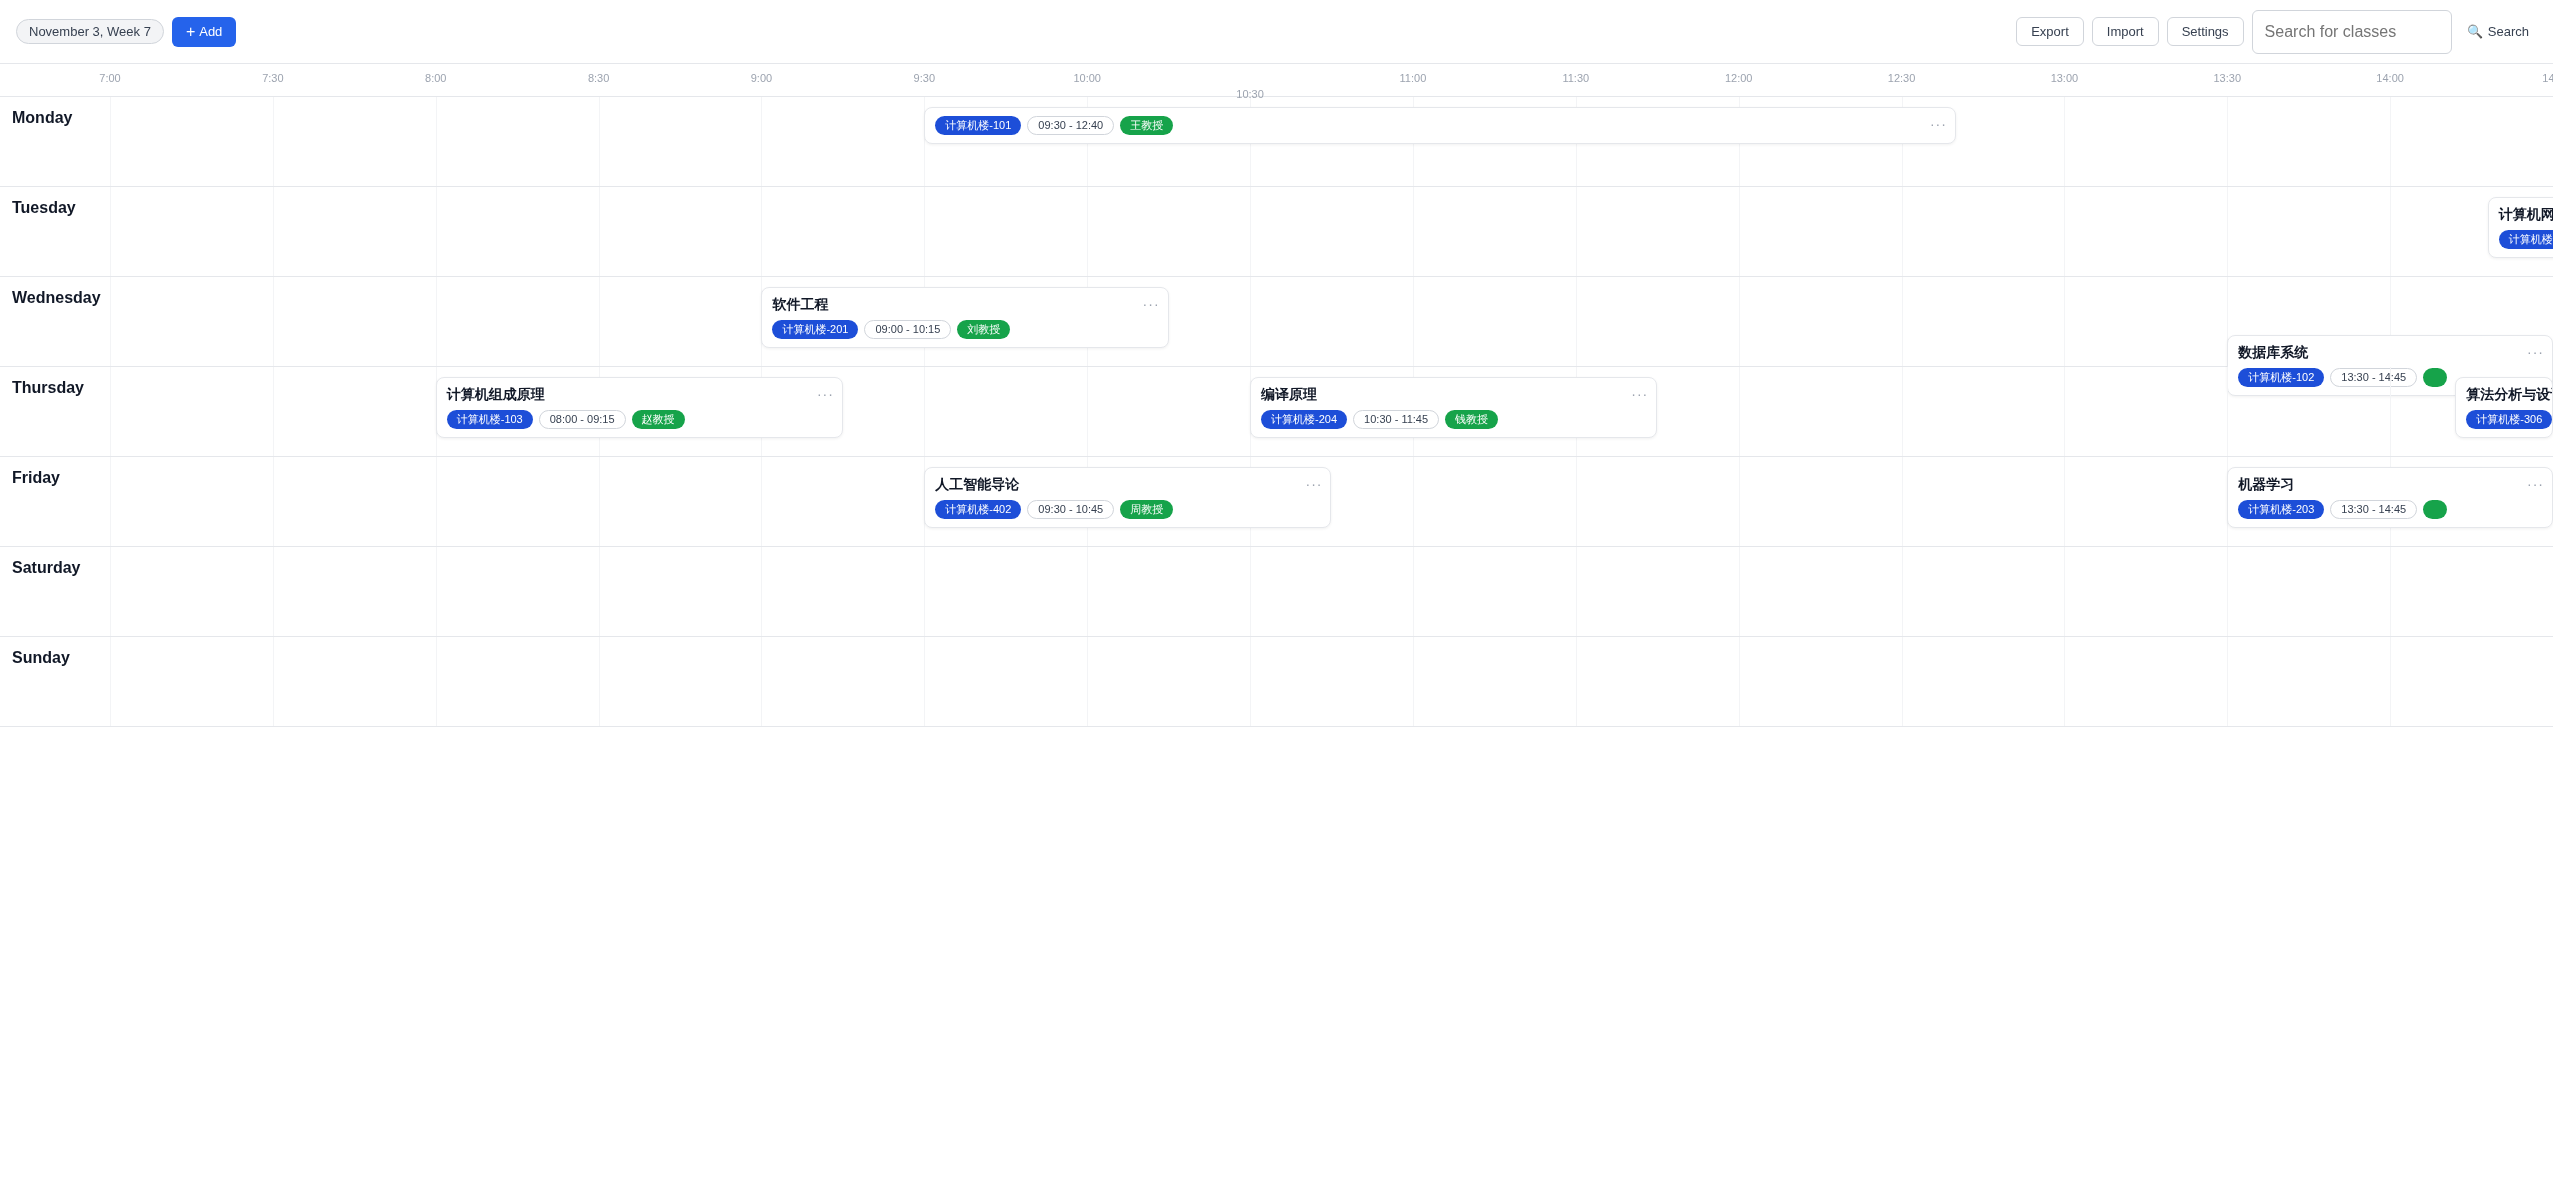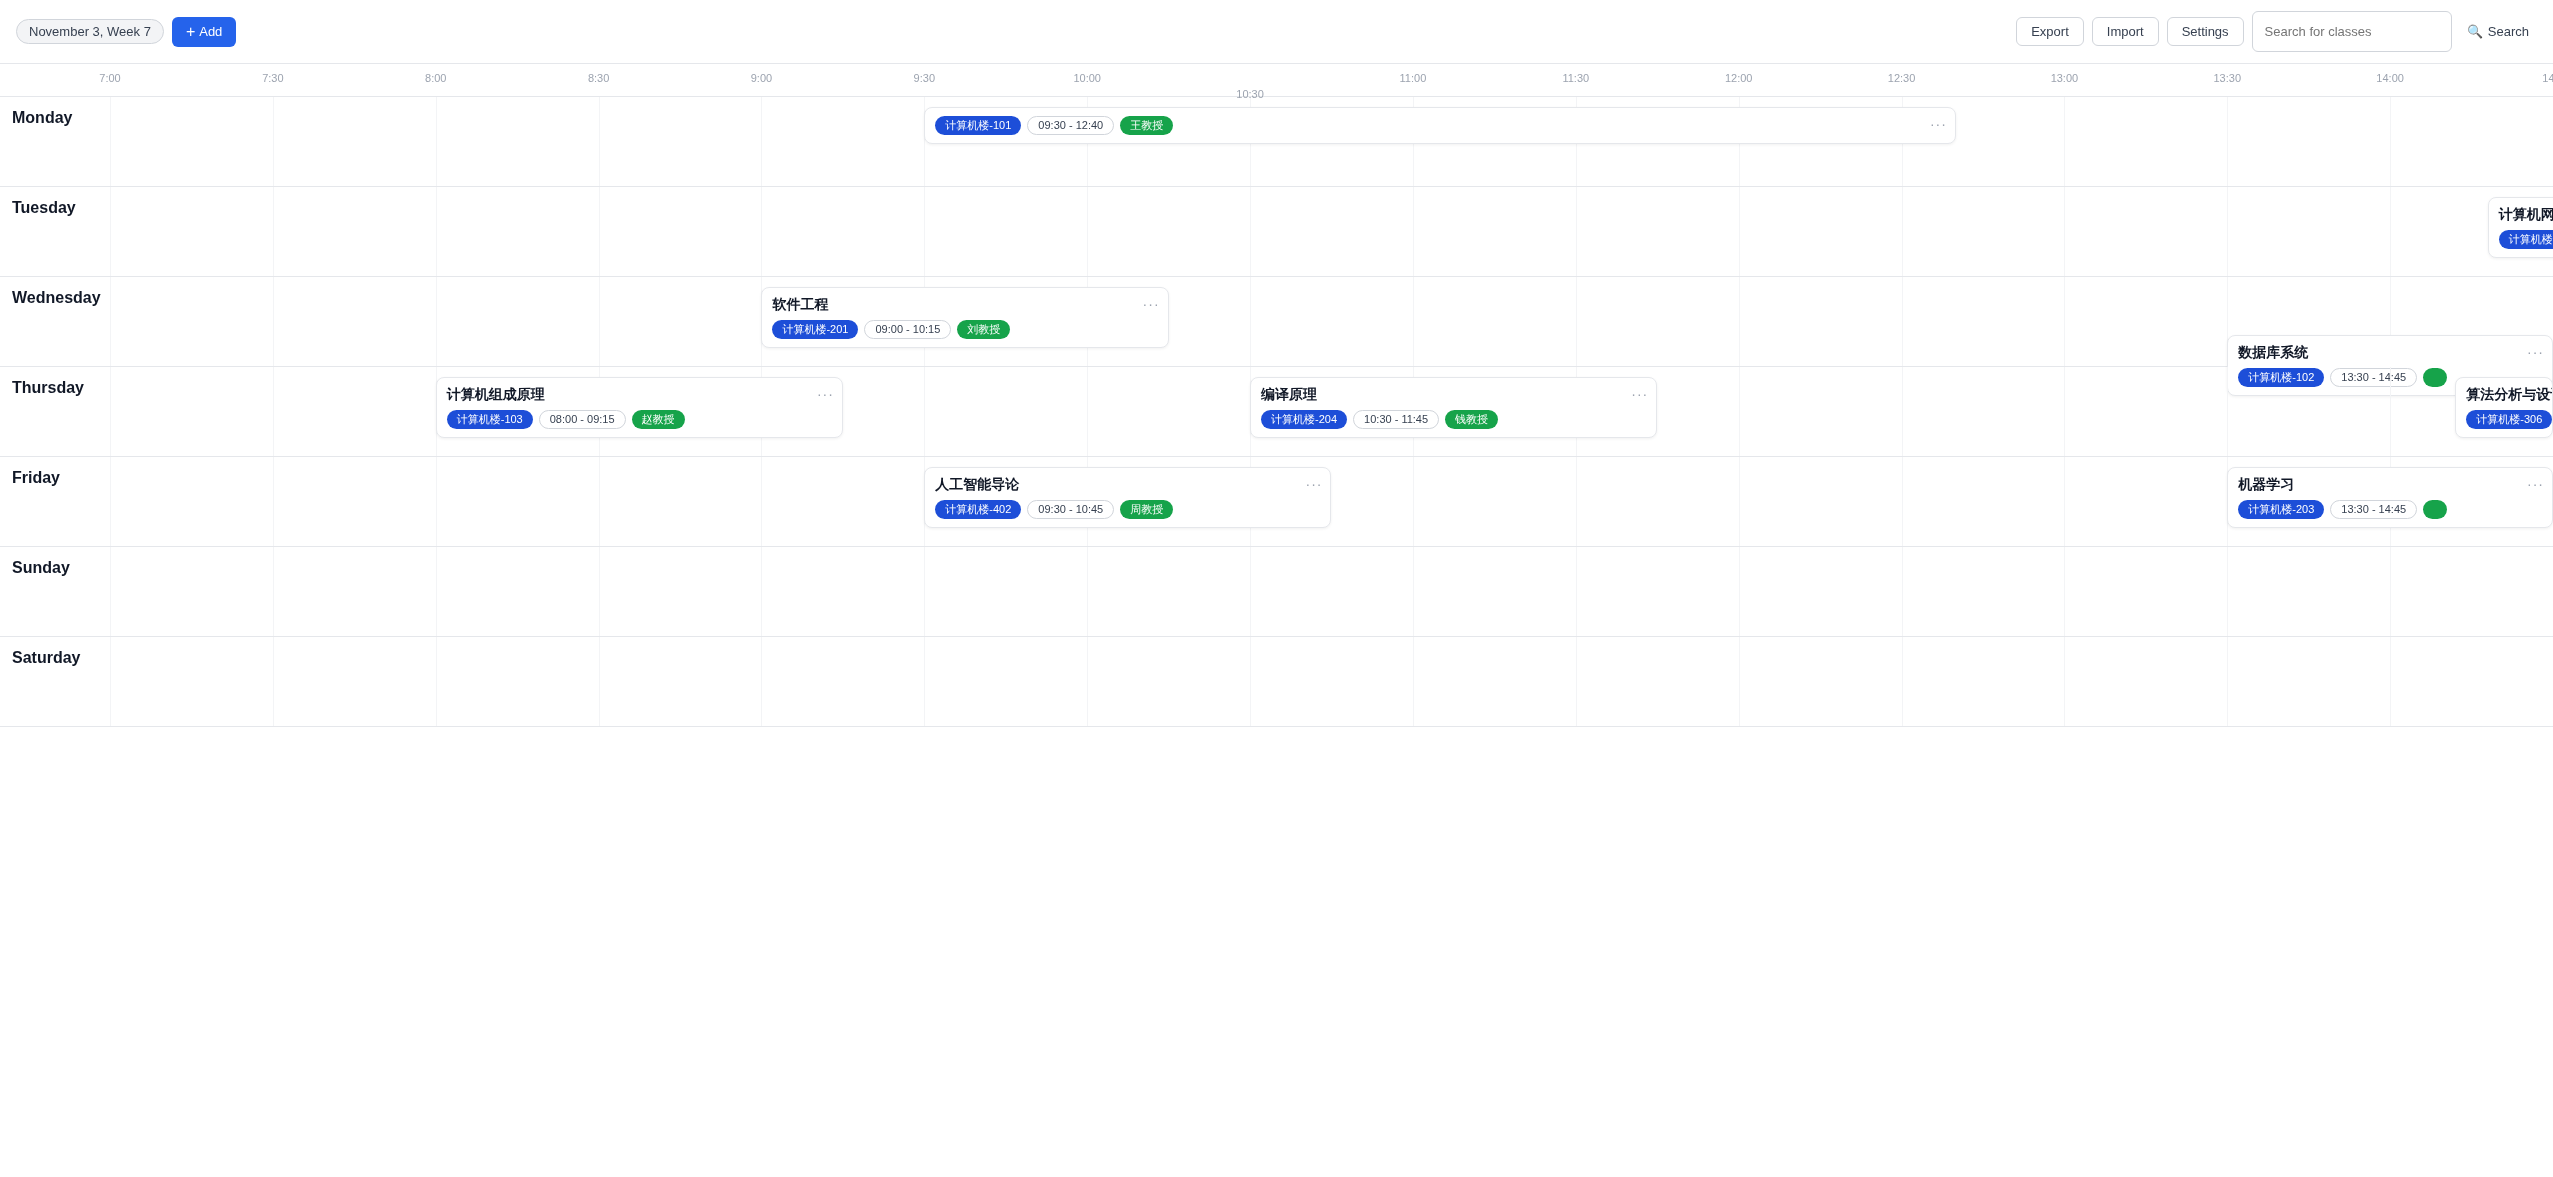--- a/index.html
+++ b/index.html
@@ -50,21 +50,21 @@
     }
     .search-container {
       display: flex;
       align-items: center;
       gap: 8px;
     }
     .search-input {
       border: 1px solid #d1d5db;
       border-radius: 6px;
       padding: 12px 12px;
-      font-size: 13px;
+      font-size: 16px;
       width: 200px;
       color: #8b5cf6;
       outline: none;
     }
     .search-btn {
       background: none;
       border: none;
       cursor: pointer;
       display: flex;
       align-items: center;
@@ -417,41 +417,41 @@
             <div class="event-more">···</div>
             <div class="event-meta">
               <span class="tag tag-room">计算机楼-203</span>
               <span class="tag tag-time">13:30 - 14:45</span>
               <span class="tag tag-teacher" style="width: 24px;"></span>
             </div>
           </div>
         </div>
       </div>
       <div class="day-row">
+        <div class="day-name">Saturday</div>
+        <div class="day-timeline">
+          <div class="grid-line" style="left: 0%;"></div>
+          <div class="grid-line" style="left: 6.66667%;"></div>
+          <div class="grid-line" style="left: 13.3333%;"></div>
+          <div class="grid-line" style="left: 20%;"></div>
+          <div class="grid-line" style="left: 26.6667%;"></div>
+          <div class="grid-line" style="left: 33.3333%;"></div>
+          <div class="grid-line" style="left: 40%;"></div>
+          <div class="grid-line" style="left: 46.6667%;"></div>
+          <div class="grid-line" style="left: 53.3333%;"></div>
+          <div class="grid-line" style="left: 60%;"></div>
+          <div class="grid-line" style="left: 66.6667%;"></div>
+          <div class="grid-line" style="left: 73.3333%;"></div>
+          <div class="grid-line" style="left: 80%;"></div>
+          <div class="grid-line" style="left: 86.6667%;"></div>
+          <div class="grid-line" style="left: 93.3333%;"></div>
+        </div>
+      </div>
+      <div class="day-row">
         <div class="day-name">Sunday</div>
-        <div class="day-timeline">
-          <div class="grid-line" style="left: 0%;"></div>
-          <div class="grid-line" style="left: 6.66667%;"></div>
-          <div class="grid-line" style="left: 13.3333%;"></div>
-          <div class="grid-line" style="left: 20%;"></div>
-          <div class="grid-line" style="left: 26.6667%;"></div>
-          <div class="grid-line" style="left: 33.3333%;"></div>
-          <div class="grid-line" style="left: 40%;"></div>
-          <div class="grid-line" style="left: 46.6667%;"></div>
-          <div class="grid-line" style="left: 53.3333%;"></div>
-          <div class="grid-line" style="left: 60%;"></div>
-          <div class="grid-line" style="left: 66.6667%;"></div>
-          <div class="grid-line" style="left: 73.3333%;"></div>
-          <div class="grid-line" style="left: 80%;"></div>
-          <div class="grid-line" style="left: 86.6667%;"></div>
-          <div class="grid-line" style="left: 93.3333%;"></div>
-        </div>
-      </div>
-      <div class="day-row">
-        <div class="day-name">Saturday</div>
         <div class="day-timeline">
           <div class="grid-line" style="left: 0%;"></div>
           <div class="grid-line" style="left: 6.66667%;"></div>
           <div class="grid-line" style="left: 13.3333%;"></div>
           <div class="grid-line" style="left: 20%;"></div>
           <div class="grid-line" style="left: 26.6667%;"></div>
           <div class="grid-line" style="left: 33.3333%;"></div>
           <div class="grid-line" style="left: 40%;"></div>
           <div class="grid-line" style="left: 46.6667%;"></div>
           <div class="grid-line" style="left: 53.3333%;"></div>

